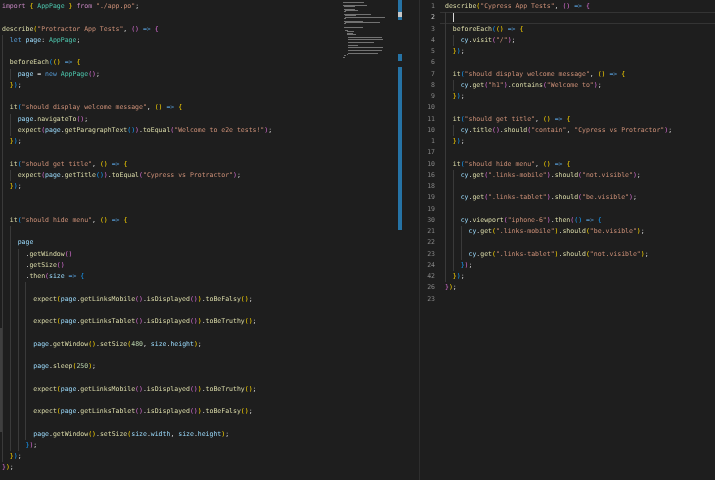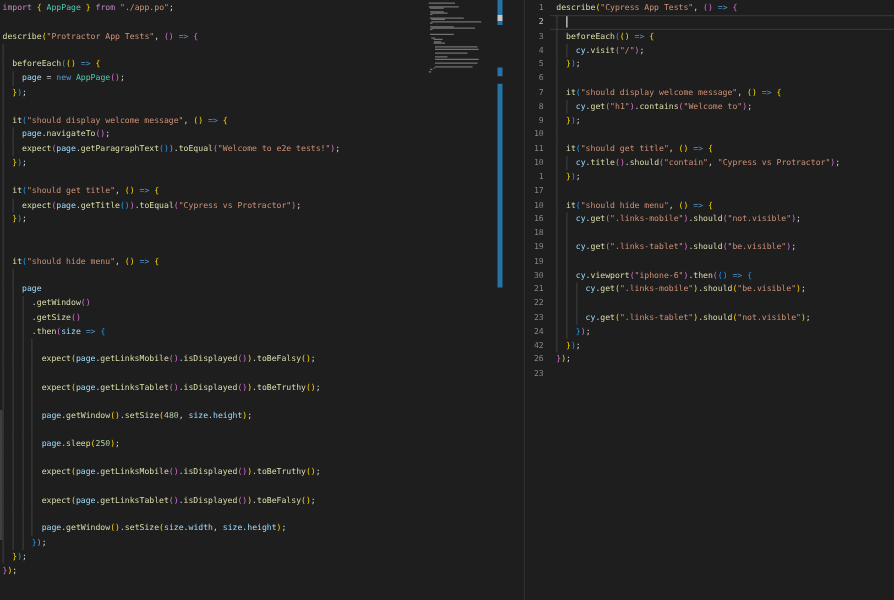--- a/index.html
+++ b/index.html
@@ -38,20 +38,21 @@
 </head>
 <body>
 
 <div class="screen">
 
   <section>
     <div class="code code-left" id="left-code">
         <div class="line"><span class="txt"><span style="color: rgb(197, 134, 192);">import</span> <span style="color: rgb(255, 215, 0);">{</span> <span style="color: rgb(78, 201, 176);">AppPage</span> <span style="color: rgb(255, 215, 0);">}</span> <span style="color: rgb(197, 134, 192);">from</span> <span style="color: rgb(206, 145, 120);">"./app.po"</span><span style="color: rgb(212, 212, 212);">;</span></span></div>
         <div class="line"><span class="txt"></span></div>
         <div class="line"><span class="txt"><span style="color: rgb(220, 220, 170);">describe</span><span style="color: rgb(255, 215, 0);">(</span><span style="color: rgb(206, 145, 120);">"Protractor App Tests"</span><span style="color: rgb(212, 212, 212);">,</span> <span style="color: rgb(218, 112, 214);">(</span><span style="color: rgb(218, 112, 214);">)</span> <span style="color: rgb(86, 156, 214);">=&gt;</span> <span style="color: rgb(218, 112, 214);">{</span></span></div>
+        <div class="line"><span class="guide" style="left: 0px;"></span><span class="txt">  <span style="color: rgb(86, 156, 214);">let</span> <span style="color: rgb(156, 220, 254);">page</span><span style="color: rgb(212, 212, 212);">:</span> <span style="color: rgb(78, 201, 176);">AppPage</span><span style="color: rgb(212, 212, 212);">;</span></span></div>
         <div class="line"><span class="guide" style="left: 0px;"></span><span class="txt"></span></div>
         <div class="line"><span class="guide" style="left: 0px;"></span><span class="txt">  <span style="color: rgb(220, 220, 170);">beforeEach</span><span style="color: rgb(23, 159, 255);">(</span><span style="color: rgb(255, 215, 0);">(</span><span style="color: rgb(255, 215, 0);">)</span> <span style="color: rgb(86, 156, 214);">=&gt;</span> <span style="color: rgb(255, 215, 0);">{</span></span></div>
         <div class="line"><span class="guide" style="left: 0px;"></span><span class="guide" style="left: 7.82px;"></span><span class="txt">    <span style="color: rgb(156, 220, 254);">page</span> <span style="color: rgb(212, 212, 212);">=</span> <span style="color: rgb(86, 156, 214);">new</span> <span style="color: rgb(78, 201, 176);">AppPage</span><span style="color: rgb(218, 112, 214);">(</span><span style="color: rgb(218, 112, 214);">)</span><span style="color: rgb(212, 212, 212);">;</span></span></div>
         <div class="line"><span class="guide" style="left: 0px;"></span><span class="txt">  <span style="color: rgb(255, 215, 0);">}</span><span style="color: rgb(23, 159, 255);">)</span><span style="color: rgb(212, 212, 212);">;</span></span></div>
         <div class="line"><span class="guide" style="left: 0px;"></span><span class="txt"></span></div>
         <div class="line"><span class="guide" style="left: 0px;"></span><span class="txt">  <span style="color: rgb(220, 220, 170);">it</span><span style="color: rgb(23, 159, 255);">(</span><span style="color: rgb(206, 145, 120);">"should display welcome message"</span><span style="color: rgb(212, 212, 212);">,</span> <span style="color: rgb(255, 215, 0);">(</span><span style="color: rgb(255, 215, 0);">)</span> <span style="color: rgb(86, 156, 214);">=&gt;</span> <span style="color: rgb(255, 215, 0);">{</span></span></div>
         <div class="line"><span class="guide" style="left: 0px;"></span><span class="guide" style="left: 7.82px;"></span><span class="txt">    <span style="color: rgb(156, 220, 254);">page</span><span style="color: rgb(212, 212, 212);">.</span><span style="color: rgb(220, 220, 170);">navigateTo</span><span style="color: rgb(218, 112, 214);">(</span><span style="color: rgb(218, 112, 214);">)</span><span style="color: rgb(212, 212, 212);">;</span></span></div>
         <div class="line"><span class="guide" style="left: 0px;"></span><span class="guide" style="left: 7.82px;"></span><span class="txt">    <span style="color: rgb(220, 220, 170);">expect</span><span style="color: rgb(218, 112, 214);">(</span><span style="color: rgb(156, 220, 254);">page</span><span style="color: rgb(212, 212, 212);">.</span><span style="color: rgb(220, 220, 170);">getParagraphText</span><span style="color: rgb(23, 159, 255);">(</span><span style="color: rgb(23, 159, 255);">)</span><span style="color: rgb(218, 112, 214);">)</span><span style="color: rgb(212, 212, 212);">.</span><span style="color: rgb(220, 220, 170);">toEqual</span><span style="color: rgb(218, 112, 214);">(</span><span style="color: rgb(206, 145, 120);">"Welcome to e2e tests!"</span><span style="color: rgb(218, 112, 214);">)</span><span style="color: rgb(212, 212, 212);">;</span></span></div>
         <div class="line"><span class="guide" style="left: 0px;"></span><span class="txt">  <span style="color: rgb(255, 215, 0);">}</span><span style="color: rgb(23, 159, 255);">)</span><span style="color: rgb(212, 212, 212);">;</span></span></div>
         <div class="line"><span class="guide" style="left: 0px;"></span><span class="txt"></span></div>

